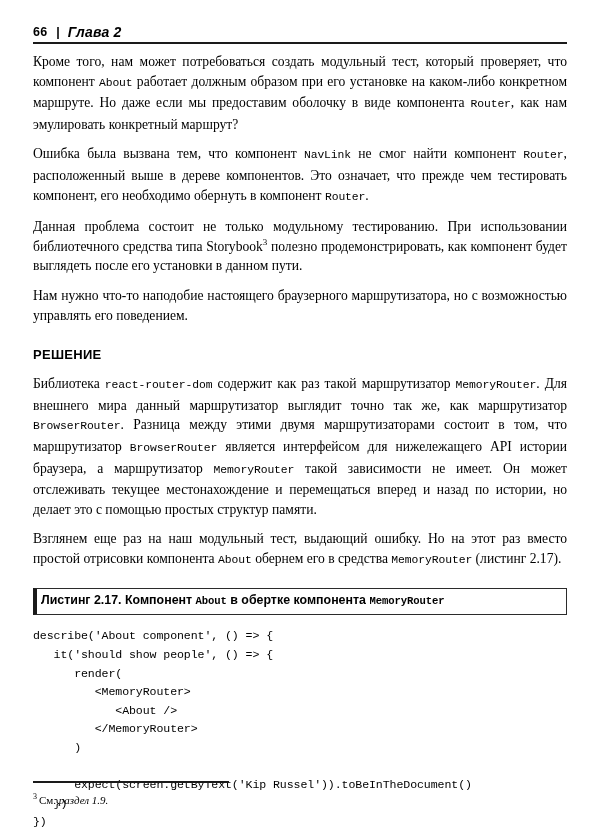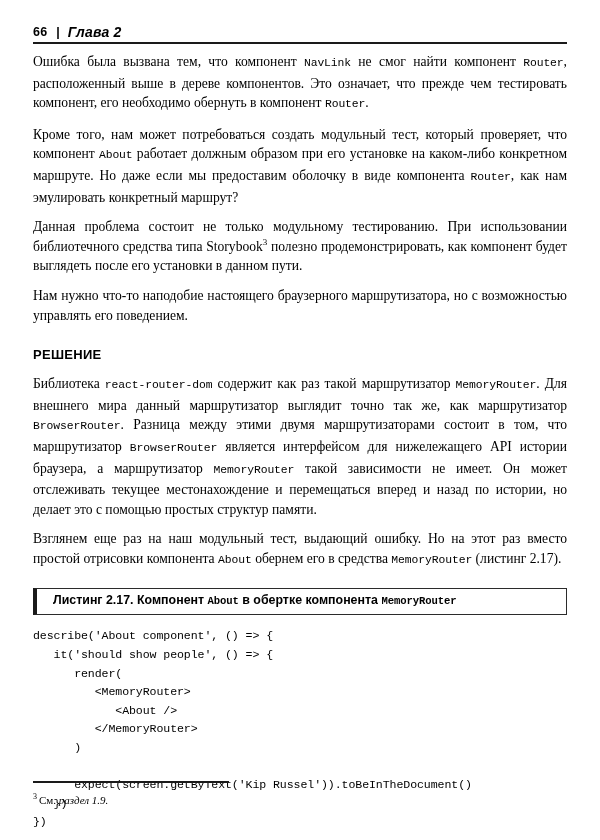--- a/index.html
+++ b/index.html
@@ -98,21 +98,21 @@
     letter-spacing: 0.3px;
     margin: 22px 0 12px 0;
   }
 
   
   .listing-box {
     margin: 18px 0 10px 0;
     border: 1px solid #2b2b2b;
     border-left: 4px solid #1a1a1a;
     box-sizing: border-box;
-    padding: 4px 6px 5px 16px;
+    padding: 4px 6px 5px 4px;
     width: 534px;
   }
   .listing-title {
     font-family: "Liberation Sans", sans-serif;
     font-weight: bold;
     font-size: 12.4px;
     line-height: 15px;
     white-space: nowrap;
   }
   .listing-title code {
@@ -163,23 +163,23 @@
 
   <div class="runhead">
     <span class="runhead-page">66</span>
     <span class="runhead-sep">|</span>
     <span class="runhead-chapter">Глава 2</span>
   </div>
   <div class="runhead-rule"></div>
 
   <div class="content">
 
+    <p class="para"><span>Кроме того, нам может потребоваться создать модульный тест, который проверяет, что компонент </span><code>About</code><span> работает должным образом при его установке на каком-либо конкретном маршруте. Но даже если мы предоставим оболочку в виде компонента </span><code>Router</code><span>, как нам эмулировать конкретный маршрут?</span></p>
+
     <p class="para"><span>Ошибка была вызвана тем, что компонент </span><code>NavLink</code><span> не смог найти компонент </span><code>Router</code><span>, расположенный выше в дереве компонентов. Это означает, что прежде чем тестировать компонент, его необходимо обернуть в компонент </span><code>Router</code><span>.</span></p>
-
-    <p class="para"><span>Кроме того, нам может потребоваться создать модульный тест, который проверяет, что компонент </span><code>About</code><span> работает должным образом при его установке на каком-либо конкретном маршруте. Но даже если мы предоставим оболочку в виде компонента </span><code>Router</code><span>, как нам эмулировать конкретный маршрут?</span></p>
 
     <p class="para"><span>Данная проблема состоит не только модульному тестированию. При использовании библиотечного средства типа Storybook</span><sup class="fn">3</sup><span> полезно продемонстрировать, как компонент будет выглядеть после его установки в данном пути.</span></p>
 
     <p class="para">Нам нужно что-то наподобие настоящего браузерного маршрутизатора, но с возможностью управлять его поведением.</p>
 
     <h2 class="section">РЕШЕНИЕ</h2>
 
     <p class="para"><span>Библиотека </span><code>react-router-dom</code><span> содержит как раз такой маршрутизатор </span><code>MemoryRouter</code><span>. Для внешнего мира данный маршрутизатор выглядит точно так же, как маршрутизатор </span><code>BrowserRouter</code><span>. Разница между этими двумя маршрутизаторами состоит в том, что маршрутизатор </span><code>BrowserRouter</code><span> является интерфейсом для нижележащего API истории браузера, а маршрутизатор </span><code>MemoryRouter</code><span> такой зависимости не имеет. Он может отслеживать текущее местонахождение и перемещаться вперед и назад по истории, но делает это с помощью простых структур памяти.</span></p>
 
     <p class="para"><span>Взглянем еще раз на наш модульный тест, выдающий ошибку. Но на этот раз вместо простой отрисовки компонента </span><code>About</code><span> обернем его в средства </span><code>MemoryRouter</code><span> (листинг 2.17).</span></p>

